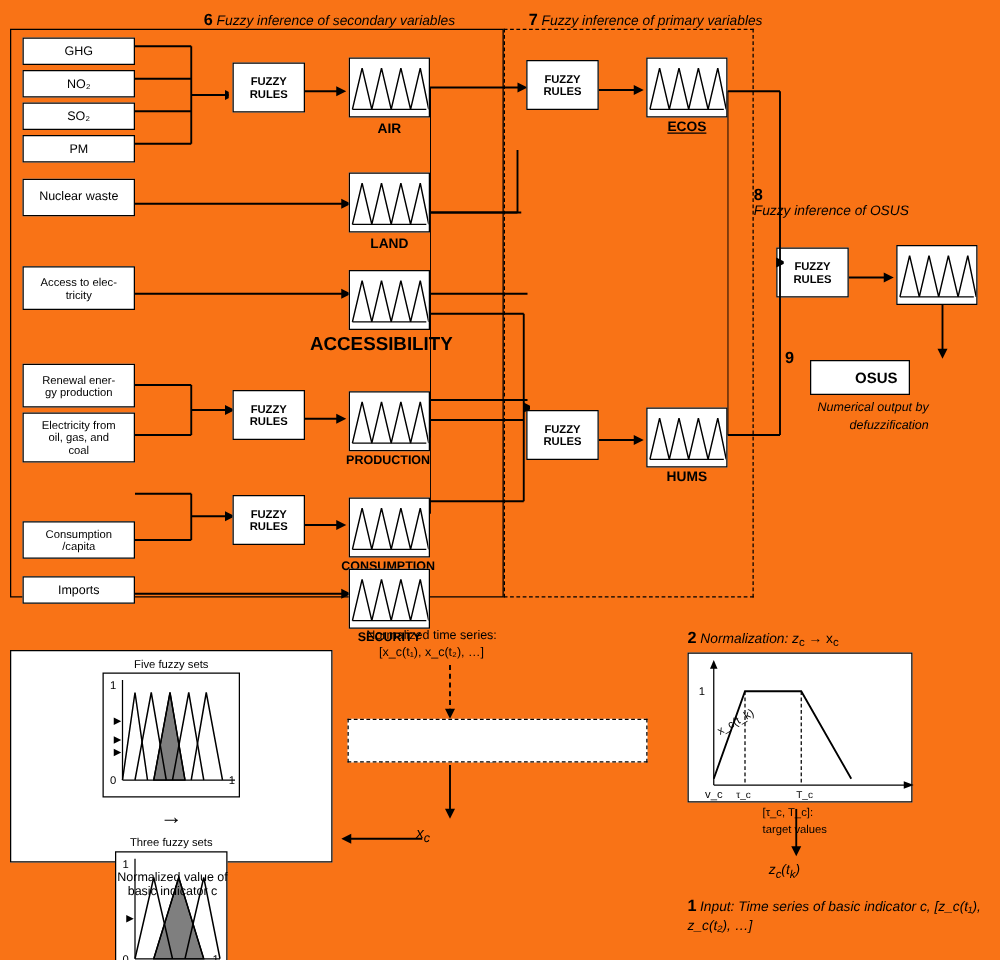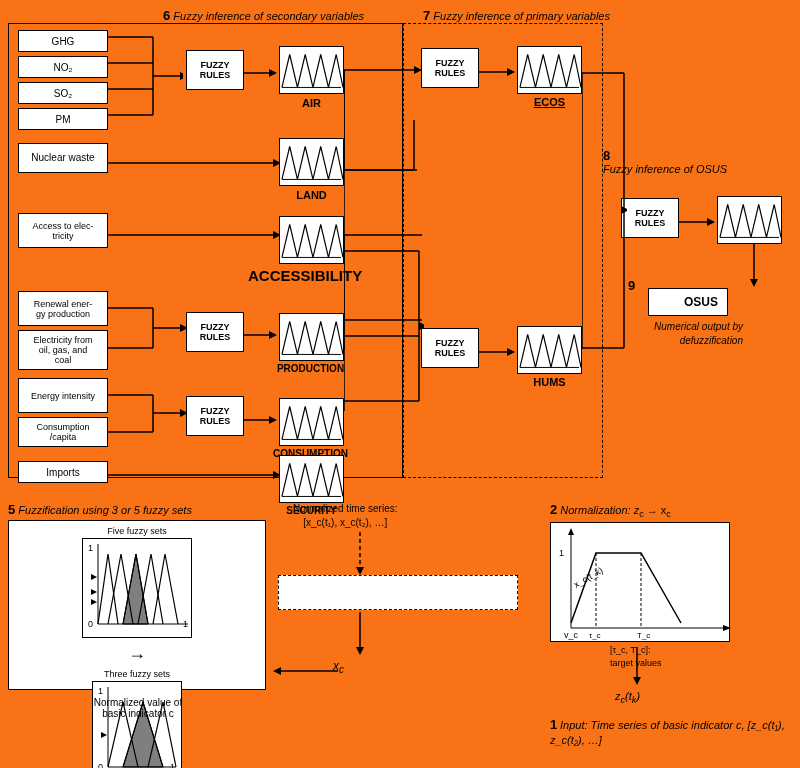--- a/index.html
+++ b/index.html
@@ -198,21 +198,20 @@
 
     <div class="mf-box" style="position:absolute; top:305px; left:271px; width:65px; height:48px;">
       <svg viewBox="0 0 65 48" width="65" height="48">
         <polyline points="2,42 10,8 18,42 26,8 34,42 42,8 50,42 58,8 65,42" fill="none" stroke="#000" stroke-width="1.2"></polyline>
         <line x1="2" y1="42" x2="63" y2="42" stroke="#000" stroke-width="1"></line>
       </svg>
     </div>
 
     <div class="cat-label" style="position:absolute; top:355px; left:255px; width:95px; text-align:center; font-size:10px;">PRODUCTION</div>
 
-    <div class="input-box" style="position:absolute; top:370px; left:10px; width:90px; height:35px; display:flex; align-items:center; justify-content:center; text-align:center; font-size:9px;">Energy intensity</div>
 
     <div class="input-box" style="position:absolute; top:409px; left:10px; width:90px; height:30px; display:flex; align-items:center; justify-content:center; text-align:center; font-size:9px;">Consumption<br>/capita</div>
 
     <svg style="position:absolute; top:370px; left:100px; width:80px; height:70px;">
       <line x1="0" y1="17" x2="45" y2="17" stroke="#000" stroke-width="1.5"></line>
       <line x1="0" y1="54" x2="45" y2="54" stroke="#000" stroke-width="1.5"></line>
       <line x1="45" y1="17" x2="45" y2="54" stroke="#000" stroke-width="1.5"></line>
       <line x1="45" y1="35" x2="75" y2="35" stroke="#000" stroke-width="1.5"></line>
       <polygon points="72,31 80,35 72,39" fill="#000"></polygon>
     </svg>
@@ -369,24 +368,20 @@
 
     <div style="position:absolute; top:312px; left:615px; width:120px; text-align:right; font-style:italic; font-size:10px; line-height:14px;">
       Numerical output by<br>defuzzification
     </div>
 
   </div>
 
   <div style="position:absolute; top:502px; left:8px; width:782px; height:260px;">
 
     <div style="position:absolute; top:0; left:0; width:260px; height:255px;">
-      <div style="margin-bottom:3px;">
-        <span class="section-num">5</span>
-        <span class="section-label"> Fuzzification using 3 or 5 fuzzy sets</span>
-      </div>
 
       <div class="box-bordered" style="position:absolute; top:18px; left:0; width:258px; height:170px; display:flex; flex-direction:column; align-items:center; padding:5px; gap:5px;">
 
         <div style="flex:1; display:flex; flex-direction:column; align-items:center;">
           <div style="font-size:9px; margin-bottom:2px; text-align:center;">Five fuzzy sets</div>
           <div style="border:1px solid #000; width:110px; height:100px; position:relative; background:#fff;">
             <svg viewBox="0 0 110 100" width="110" height="100">
 
               <line x1="15" y1="5" x2="15" y2="85" stroke="#000" stroke-width="1"></line>
 

